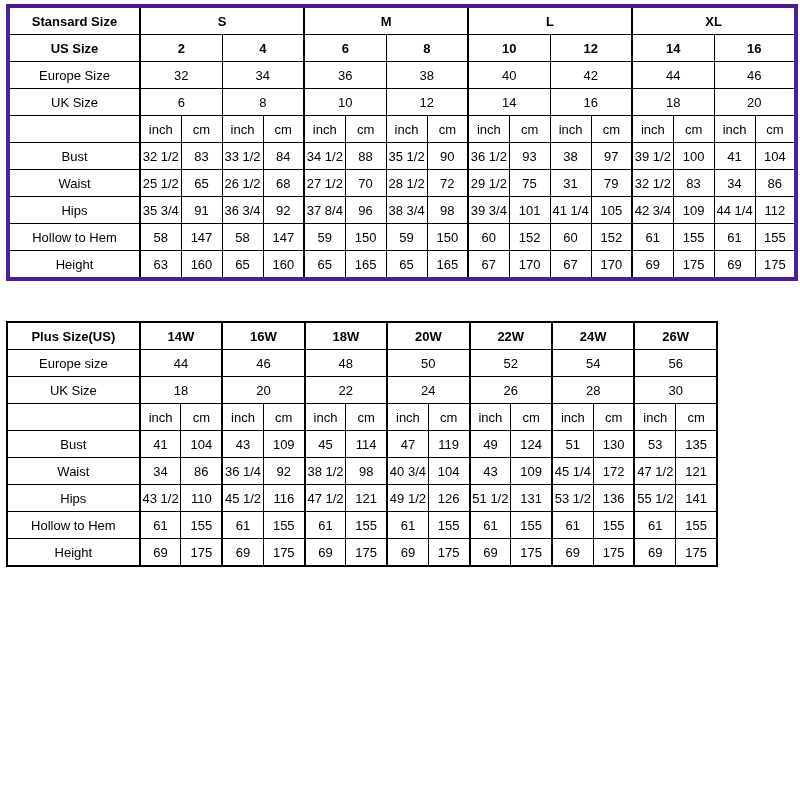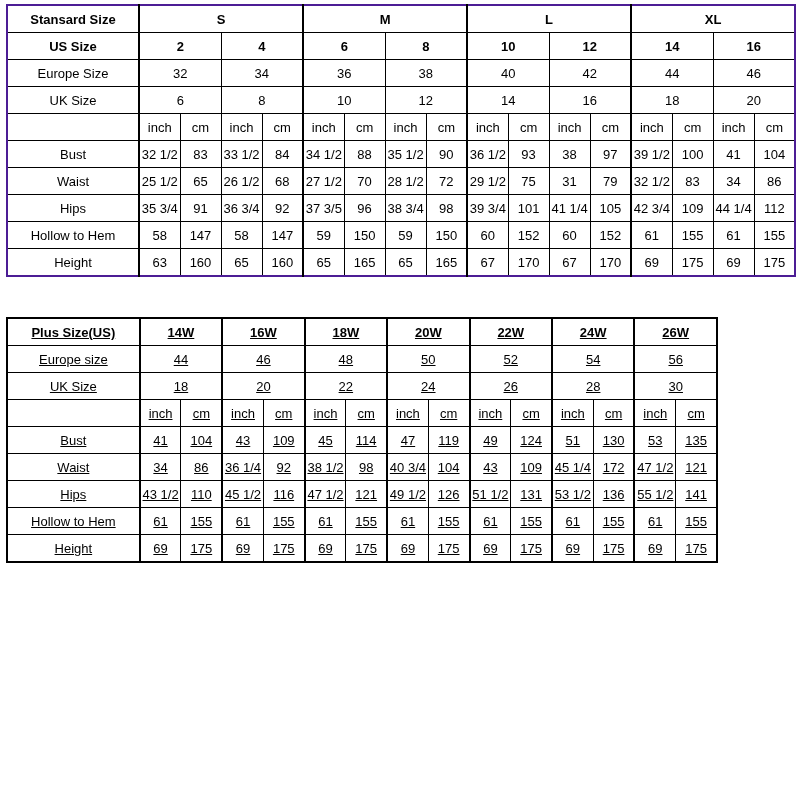--- a/index.html
+++ b/index.html
@@ -17,21 +17,21 @@
   .page {
     width: 800px;
     height: 800px;
     box-sizing: border-box;
     padding: 4px 6px 0 6px;
   }
   table.size-table {
     border-collapse: collapse;
     table-layout: fixed;
     width: 788px;
-    border: 2px solid #4c1d95;
+    border: 4px solid #4c1d95;
   }
   table.size-table td {
     border: 1px solid #000;
     text-align: center;
     vertical-align: middle;
     font-size: 13px;
     padding: 0;
     height: 26px;
     white-space: nowrap;
     overflow: hidden;
@@ -65,21 +65,20 @@
     height: 20px;
   }
   .tbl2-wrap {
     margin-top: 20px;
   }
   table.plus-table {
     border-collapse: collapse;
     table-layout: fixed;
     width: 712px;
     border: 2px solid #000;
-    text-decoration: underline;
   }
   table.plus-table td {
     border: 1px solid #000;
     text-align: center;
     vertical-align: middle;
     font-size: 13px;
     padding: 0;
     height: 26px;
     white-space: nowrap;
     overflow: hidden;
@@ -214,21 +213,21 @@
         <td>34</td>
         <td>86</td>
       </tr>
 
       <tr>
         <td class="rowhead">Hips</td>
         <td class="thickline">35 3/4</td>
         <td>91</td>
         <td>36 3/4</td>
         <td>92</td>
-        <td class="thickline">37 3/5</td>
+        <td class="thickline">37 8/4</td>
         <td>96</td>
         <td>38 3/4</td>
         <td>98</td>
         <td class="thickline">39 3/4</td>
         <td>101</td>
         <td>41 1/4</td>
         <td>105</td>
         <td class="thickline">42 3/4</td>
         <td>109</td>
         <td>44 1/4</td>

